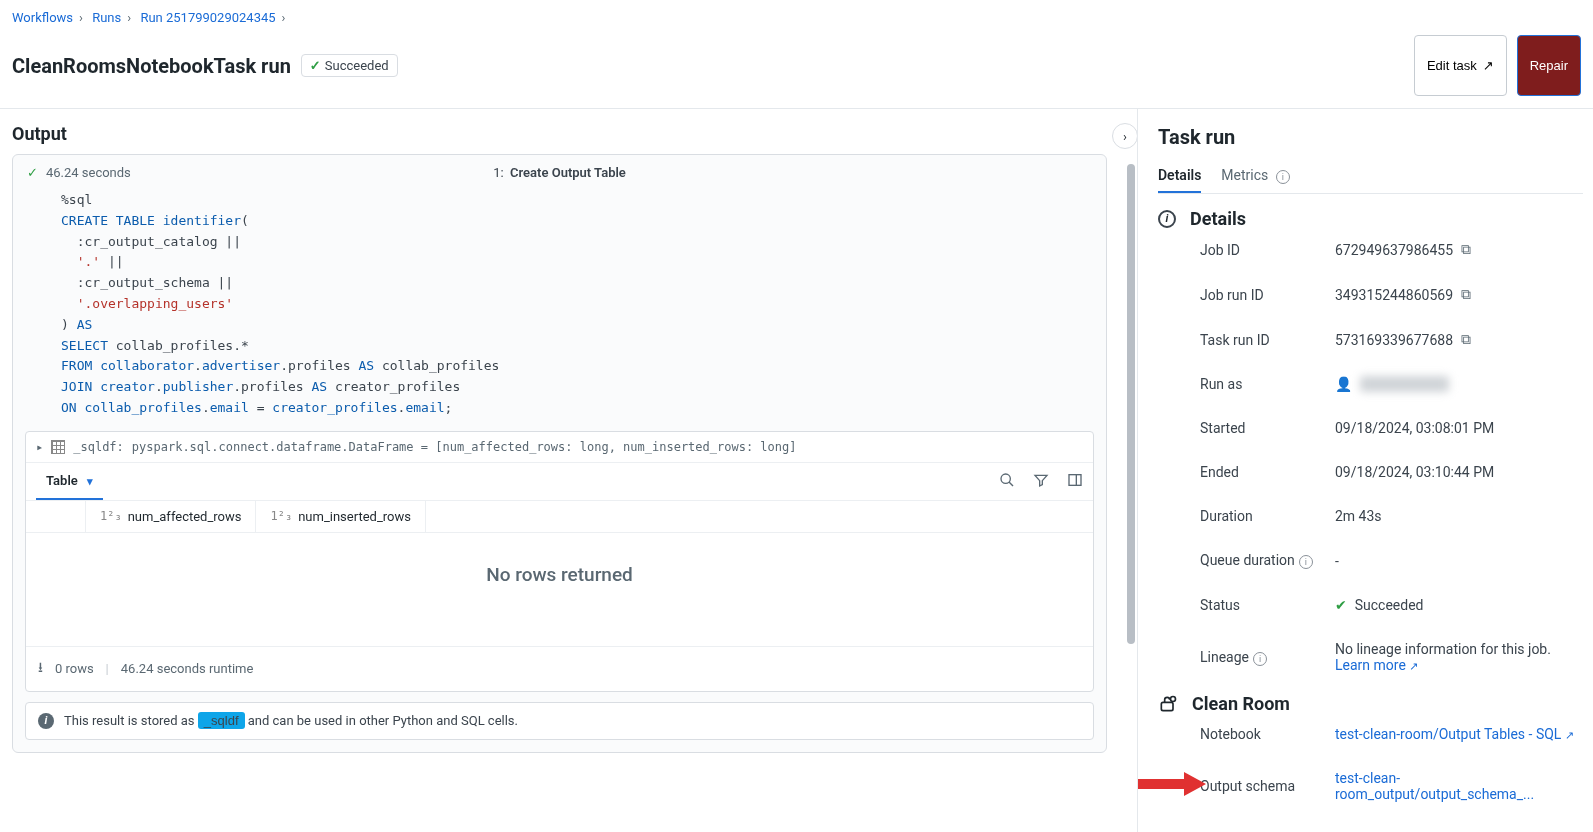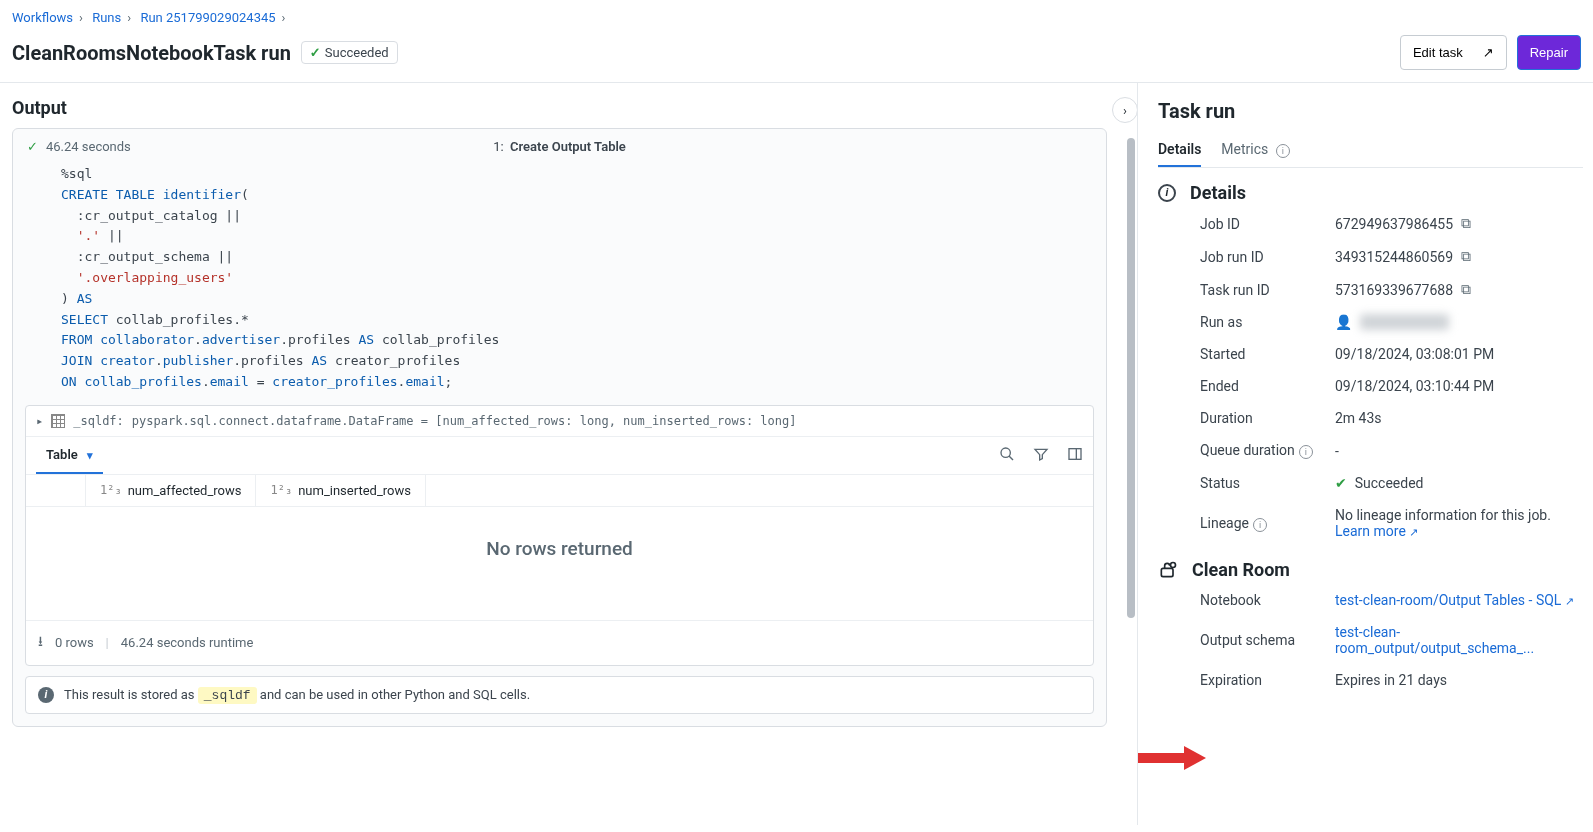--- a/index.html
+++ b/index.html
@@ -8,22 +8,22 @@
 
 .breadcrumb { padding: 10px 12px 6px; font-size: 13px; color: #1a6bd6; }
 .breadcrumb span.sep { margin: 0 6px; color: #5a6872; }
 
 .title-row { display:flex; justify-content:space-between; align-items:center; padding: 4px 12px 12px; border-bottom:1px solid #e4e8ec; }
 .title-left { display:flex; align-items:center; gap:10px; }
 .page-title { font-size: 20px; font-weight: 700; }
 .badge { display:inline-flex; align-items:center; gap:4px; border:1px solid #d9dde2; border-radius:4px; padding:3px 8px; font-size:13px; color:#3b444d; }
 .badge .check { color:#2f9e44; font-weight:bold; }
 .title-right { display:flex; gap:10px; }
-.btn { display:inline-flex; align-items:center; gap:20px; border:1px solid #c6ccd2; border-radius:4px; padding:9px 12px; background:#fff; cursor:pointer; font-size:13px; }
-.btn.primary { background:#6d28d9; color:#fff; border-color:#2272d9; }
+.btn { display:inline-flex; align-items:center; gap:6px; border:1px solid #c6ccd2; border-radius:4px; padding:22px 12px; background:#fff; cursor:pointer; font-size:13px; }
+.btn.primary { background:#7f1d1d; color:#fff; border-color:#2272d9; }
 
 .layout { display:flex; position:relative; height:calc(832px - 90px); }
 .left { flex:1 1 auto; padding:14px 10px 10px 12px; overflow:auto; position:relative; }
 .output-h { font-size:18px; font-weight:700; margin-bottom:10px; }
 
 .collapse-btn { position:absolute; right:-1px; top:14px; width:26px; height:26px; border:1px solid #d9dde2; border-radius:13px; background:#fff; display:flex; align-items:center; justify-content:center; cursor:pointer; z-index:5; }
 
 .scrollbar { position:absolute; right:2px; top:55px; width:8px; height:480px; background:#b8bec5; border-radius:4px; }
 
 .cell { border:1px solid #d9dde2; border-radius:6px; background:#fafbfc; padding:0; margin-bottom:14px; margin-right:20px; }
@@ -53,34 +53,34 @@
 .th.empty { width:60px; }
 .col-icon { font-family:monospace; font-size:12px; color:#888; }
 
 .no-rows { text-align:center; padding:30px 0 60px; font-size:19px; color:#5a6872; font-weight:500; }
 
 .result-foot { display:flex; align-items:center; gap:12px; padding:10px 12px; color:#5a6872; border-top:1px solid #eceff2; }
 .dl-icon { font-size:14px; }
 .vbar { color:#c6ccd2; }
 
 .info-strip { margin:0 12px 12px; border:1px solid #d9dde2; border-radius:4px; background:#fff; padding:10px 12px; display:flex; align-items:center; gap:10px; font-size:13px; color:#3b444d; }
-.info-strip .codechip { background:#fef9c3; padding:1px 6px; border-radius:3px; font-family:Liberation Mono, monospace; }
+.info-strip .codechip { background:#0ea5e9; padding:1px 6px; border-radius:3px; font-family:Liberation Sans, sans-serif; }
 .info-icon { width:16px; height:16px; border-radius:8px; background:#5a6872; color:#fff; display:inline-flex; align-items:center; justify-content:center; font-size:11px; font-weight:bold; font-style:italic; }
 
 .right { width:456px; border-left:1px solid #e4e8ec; padding:16px 10px 10px 20px; overflow:hidden; }
 .right h2 { font-size:20px; font-weight:700; margin-bottom:10px; }
 .r-tabs { display:flex; gap:20px; border-bottom:1px solid #e4e8ec; margin-bottom:14px; }
 .r-tab { padding:8px 0; font-size:14px; cursor:pointer; color:#5a6872; }
 .r-tab.active { color:#1f272d; font-weight:600; border-bottom:2px solid #2272d9; }
 
 .section-h { display:flex; align-items:center; gap:14px; margin-bottom:12px; }
 .section-h h3 { font-size:18px; font-weight:700; }
 .sec-icon { width:18px; height:18px; border:2px solid #3b444d; border-radius:9px; display:inline-flex; align-items:center; justify-content:center; font-size:11px; font-weight:bold; font-style:italic; }
 
-.kv { display:grid; grid-template-columns: 135px 1fr; row-gap:16px; align-items:center; margin-left:42px; margin-bottom:20px; }
+.kv { display:grid; grid-template-columns: 135px 1fr; row-gap:28px; align-items:center; margin-left:42px; margin-bottom:20px; }
 .kv .k { color:#3b444d; font-size:14px; }
 .kv .v { color:#3b444d; font-size:14px; display:flex; align-items:center; gap:8px; }
 .copy-ic { color:#5a6872; cursor:pointer; font-size:14px; }
 .user-ic { color:#8a9199; }
 .blur { filter:blur(4px); background:#d0d4d8; color:transparent; border-radius:3px; padding:0 20px; }
 .status-ok { display:inline-flex; align-items:center; gap:6px; }
 .status-ok .c { color:#2f9e44; }
 .link { color:#1a6bd6; }
 .ext-ic { font-size:11px; }
 .info-sm { width:14px; height:14px; border:1.5px solid #8a9199; border-radius:7px; display:inline-flex; align-items:center; justify-content:center; font-size:9px; color:#8a9199; margin-left:4px; }

